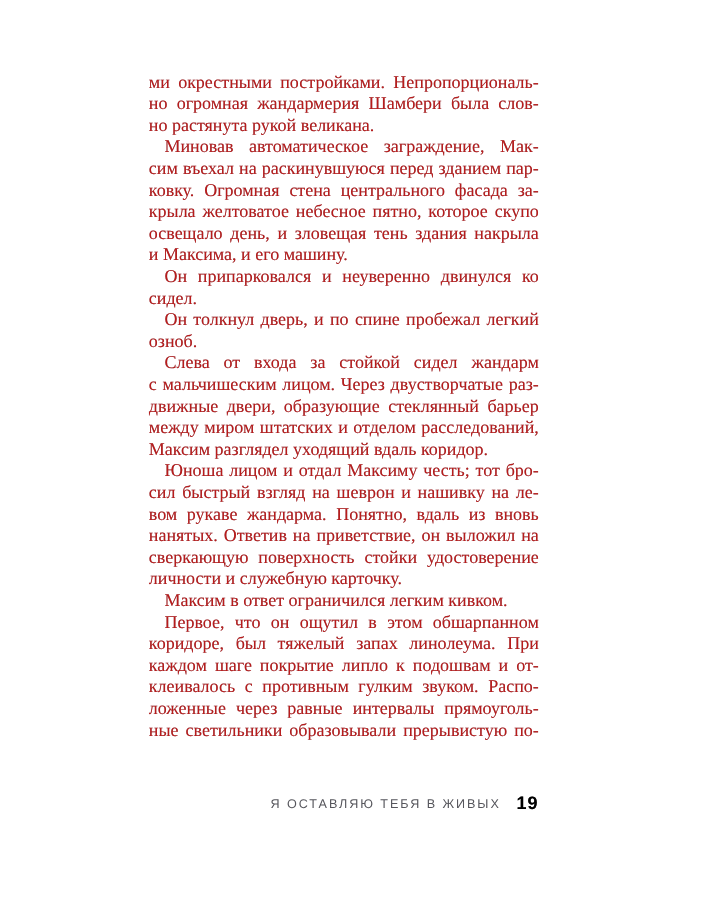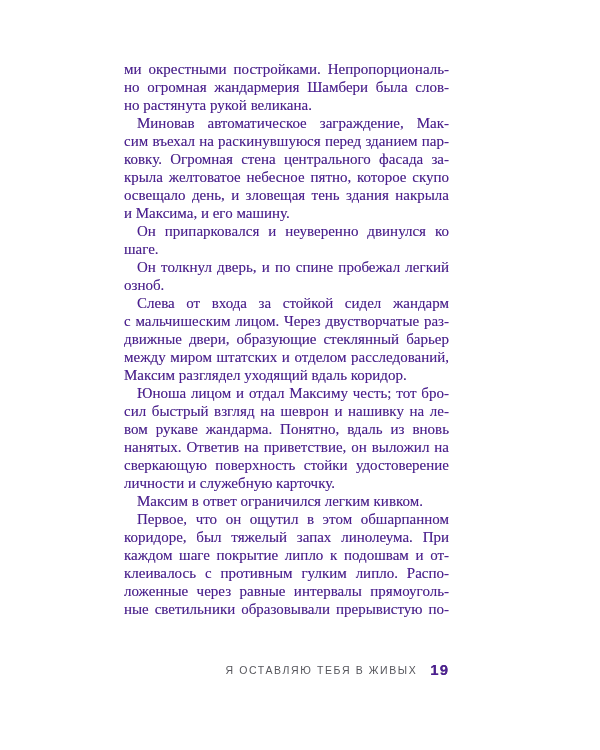--- a/index.html
+++ b/index.html
@@ -17,21 +17,21 @@
   .page {
     position: absolute;
     inset: 0;
     background: #ffffff;
   }
   .text-block {
     position: absolute;
     left: 124px;
     top: 60px;
     width: 325px;
-    color: #4c1d95;
+    color: #b91c1c;
     font-size: 15px;
     line-height: 18px;
     text-shadow: 0 0 0.5px rgba(40,40,55,0.45);
   }
   .line {
     height: 18px;
     overflow: hidden;
     text-align: left;
   }
   .line.just {
@@ -56,59 +56,59 @@
     letter-spacing: 1.6px;
     color: #56565c;
     text-transform: uppercase;
     white-space: nowrap;
   }
   .page-number {
     font-family: "Liberation Sans", sans-serif;
     font-weight: bold;
     font-size: 15px;
     letter-spacing: 1px;
-    color: #4c1d95;
+    color: #000000;
     margin-left: 13px;
     text-shadow: 0 0 0.5px rgba(0,0,0,0.6);
   }
 </style>
 </head>
 <body>
 
 <div class="page">
   <div class="text-block" id="body-text">
       <div class="line just">ми окрестными постройками. Непропорциональ-</div>
       <div class="line just">но огромная жандармерия Шамбери была слов-</div>
       <div class="line">но растянута рукой великана.</div>
       <div class="line just indent">Миновав автоматическое заграждение, Мак-</div>
       <div class="line just">сим въехал на раскинувшуюся перед зданием пар-</div>
       <div class="line just">ковку. Огромная стена центрального фасада за-</div>
       <div class="line just">крыла желтоватое небесное пятно, которое скупо</div>
       <div class="line just">освещало день, и зловещая тень здания накрыла</div>
       <div class="line">и Максима, и его машину.</div>
       <div class="line just indent">Он припарковался и неуверенно двинулся ко</div>
-      <div class="line">шаге.</div>
+      <div class="line">сидел.</div>
       <div class="line just indent">Он толкнул дверь, и по спине пробежал легкий</div>
       <div class="line">озноб.</div>
       <div class="line just indent">Слева от входа за стойкой сидел жандарм</div>
       <div class="line just">с мальчишеским лицом. Через двустворчатые раз-</div>
       <div class="line just">движные двери, образующие стеклянный барьер</div>
       <div class="line just">между миром штатских и отделом расследований,</div>
       <div class="line">Максим разглядел уходящий вдаль коридор.</div>
       <div class="line just indent">Юноша лицом и отдал Максиму честь; тот бро-</div>
       <div class="line just">сил быстрый взгляд на шеврон и нашивку на ле-</div>
       <div class="line just">вом рукаве жандарма. Понятно, вдаль из вновь</div>
       <div class="line just">нанятых. Ответив на приветствие, он выложил на</div>
       <div class="line just">сверкающую поверхность стойки удостоверение</div>
       <div class="line">личности и служебную карточку.</div>
       <div class="line indent">Максим в ответ ограничился легким кивком.</div>
       <div class="line just indent">Первое, что он ощутил в этом обшарпанном</div>
       <div class="line just">коридоре, был тяжелый запах линолеума. При</div>
       <div class="line just">каждом шаге покрытие липло к подошвам и от-</div>
-      <div class="line just">клеивалось с противным гулким липло. Распо-</div>
+      <div class="line just">клеивалось с противным гулким звуком. Распо-</div>
       <div class="line just">ложенные через равные интервалы прямоуголь-</div>
       <div class="line just">ные светильники образовывали прерывистую по-</div>
     </div>
   <div class="footer">
     <span class="running-title">Я ОСТАВЛЯЮ ТЕБЯ В ЖИВЫХ</span>
     <span class="page-number">19</span>
   </div>
 </div>
 
 </body></html>

